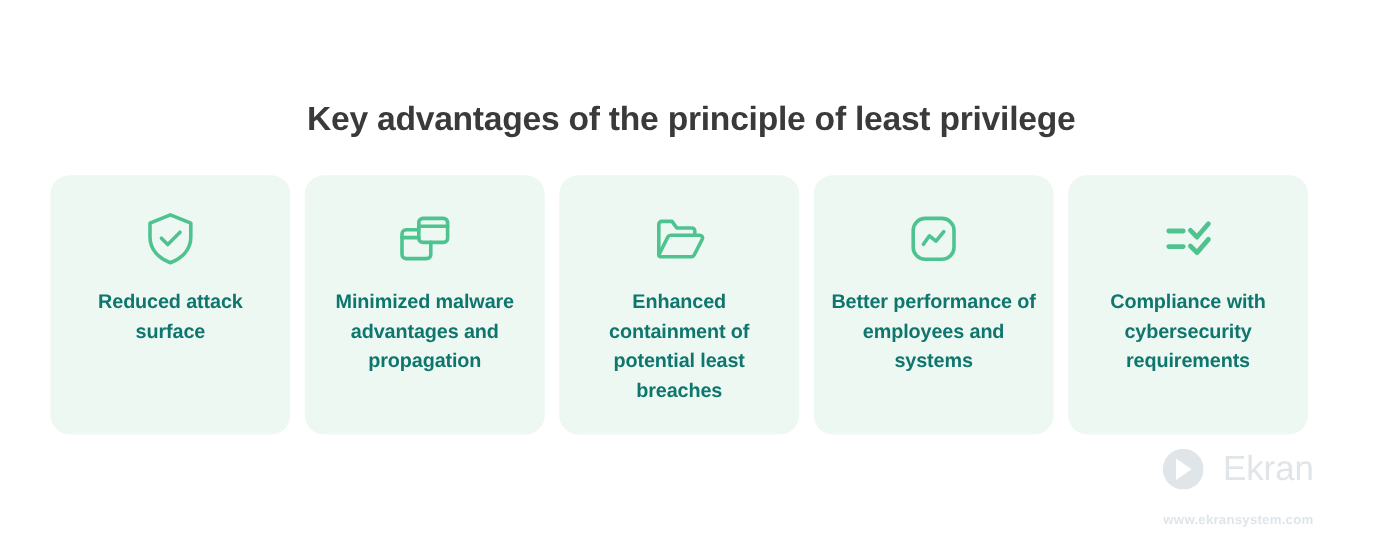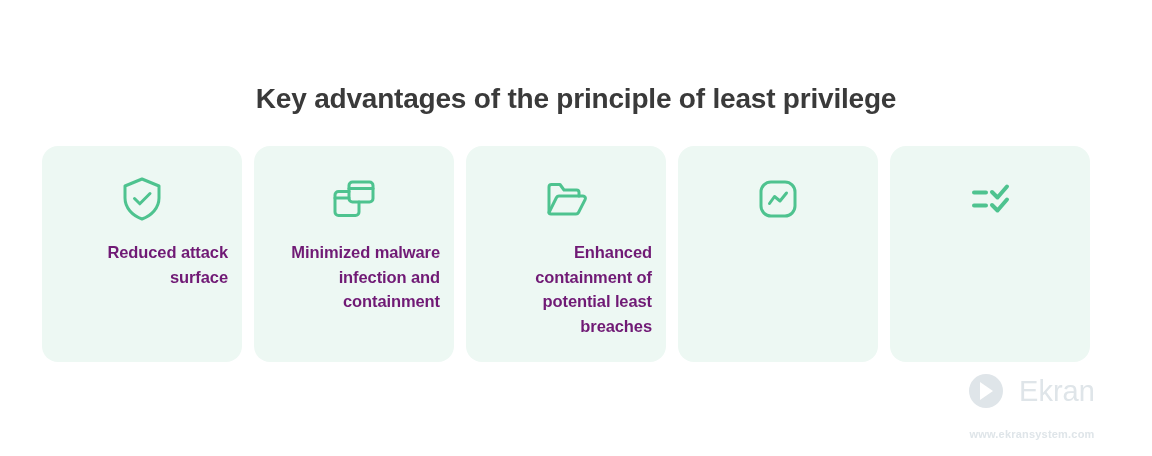--- a/index.html
+++ b/index.html
@@ -63,22 +63,22 @@
     justify-content: center;
     margin-bottom: 14px;
   }
 
   .card-icon svg { display: block; }
 
   .card-label {
     font-size: 16.5px;
     font-weight: bold;
     line-height: 24.5px;
-    color: #701a75;
-    text-align: right;
+    color: #0f766e;
+    text-align: center;
     padding: 0 14px;
     letter-spacing: -0.1px;
   }
 
   
   .watermark {
     position: absolute;
     left: 962px;
     top: 374px;
     width: 140px;
@@ -135,51 +135,53 @@
 
     <div class="card">
       <div class="card-icon">
         <svg width="50" height="50" viewBox="0 0 50 50" fill="none" stroke="#4ec38f" stroke-width="3" stroke-linecap="round" stroke-linejoin="round">
           <rect x="20" y="8" width="24" height="20" rx="3.5"></rect>
           <path d="M20 14.5 H44"></path>
           <path d="M30 28 V38 C30 39.9 28.4 41.5 26.5 41.5 H9.5 C7.6 41.5 6 39.9 6 38 V21 C6 19.1 7.6 17.5 9.5 17.5 H20"></path>
           <path d="M6 24 H20"></path>
         </svg>
       </div>
-      <div class="card-label">Minimized malware infection and containment</div>
+      <div class="card-label">Minimized malware advantages and propagation</div>
     </div>
 
     <div class="card">
       <div class="card-icon">
         <svg width="50" height="50" viewBox="0 0 50 50" fill="none" stroke="#4ec38f" stroke-width="3" stroke-linecap="round" stroke-linejoin="round">
           <path d="M8 38.5 V13 C8 11.6 9.1 10.5 10.5 10.5 H19 L23 16 H35.5 C36.9 16 38 17.1 38 18.5 V22"></path>
           <path d="M8 38.5 L15.5 23.5 C16 22.6 17 22 18 22 H42 C43.8 22 45 23.8 44.2 25.4 L37.5 38.5 C37 39.5 36 40 35 40 H10 C8.9 40 8 39.2 8 38.5 Z"></path>
         </svg>
       </div>
       <div class="card-label">Enhanced containment of potential least breaches</div>
     </div>
 
     <div class="card">
       <div class="card-icon">
         <svg width="50" height="50" viewBox="0 0 50 50" fill="none" stroke="#4ec38f" stroke-width="3" stroke-linecap="round" stroke-linejoin="round">
           <rect x="8" y="8" width="34" height="34" rx="10"></rect>
           <path d="M16.5 29.5 L21.5 22.5 L27 27 L33.5 19"></path>
         </svg>
       </div>
+      <div class="card-label">Better performance of employees and systems</div>
     </div>
 
     <div class="card">
       <div class="card-icon">
         <svg width="50" height="50" viewBox="0 0 50 50" fill="none" stroke="#4ec38f" stroke-width="4" stroke-linecap="round" stroke-linejoin="round">
           <path d="M9 18.5 H21"></path>
           <path d="M9 31.5 H21"></path>
           <path d="M27 18 L32.5 23.5 L42 12.5"></path>
           <path d="M27 31 L32.5 36.5 L42 25.5"></path>
         </svg>
       </div>
+      <div class="card-label">Compliance with cybersecurity requirements</div>
     </div>
 
   </div>
 
   <div class="watermark">
     <div class="wm-top">
       <svg class="wm-mark" viewBox="0 0 34 34">
         <path d="M17 0 A17 17 0 1 1 17 34 A17 17 0 1 1 17 0 Z
                  M11 8 L11 26 L24 17 Z" fill="#dfe5e9" fill-rule="evenodd"></path>
       </svg>

